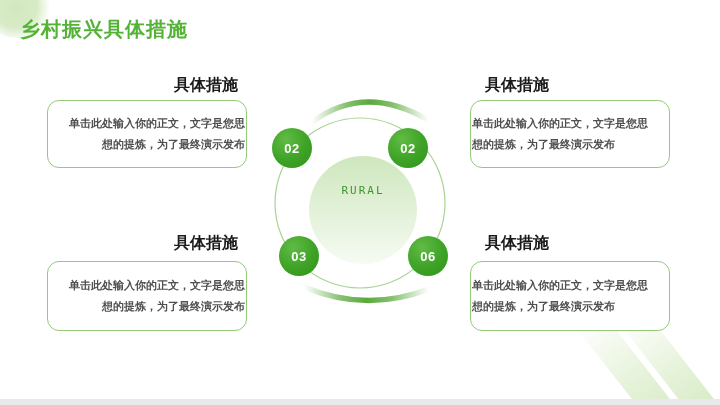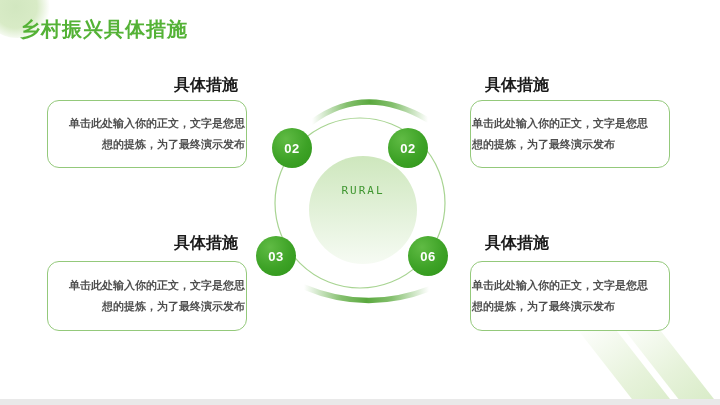--- a/index.html
+++ b/index.html
@@ -47,21 +47,21 @@
   .b-br{left:470px;top:261px;height:70px;text-align:left;}
   
   .diagram-svg{position:absolute;left:0;top:0;}
   .num-badge{
     position:absolute;width:40px;height:40px;border-radius:50%;
     background:radial-gradient(circle at 35% 28%, #60bb44 0%, #3da226 55%, #2e9419 100%);
     color:#ffffff;font-size:13px;font-weight:bold;letter-spacing:.5px;
     display:flex;align-items:center;justify-content:center;
   }
   .n1{left:272px;top:128px;} .n2{left:388px;top:128px;}
-  .n3{left:256px;top:236px;} .n4{left:408px;top:236px;}
+  .n3{left:279px;top:236px;} .n4{left:408px;top:236px;}
   .center-label{
     position:absolute;left:296px;top:184px;width:134px;text-align:center;
     font-family:"DejaVu Sans Mono",monospace;font-size:11px;font-weight:normal;
     color:#3f9630;letter-spacing:2px;
   }
   .center-label .l1{display:block;margin-bottom:9px;}
   .center-label .l2{display:block;}
 </style>
 </head>
 <body>

